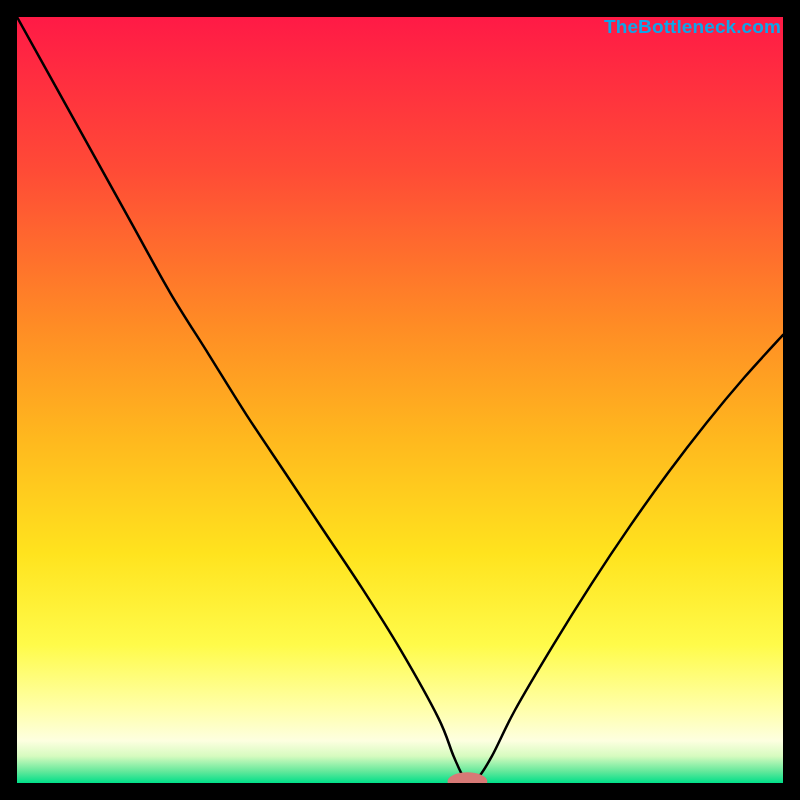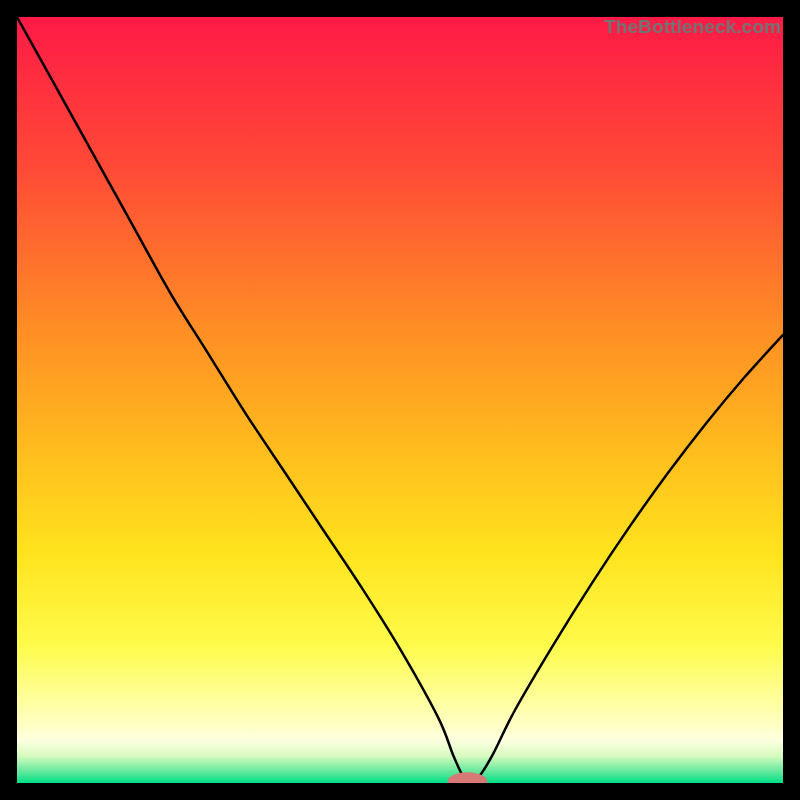--- a/index.html
+++ b/index.html
@@ -25,21 +25,21 @@
     width: 766px;
     height: 766px;
   }
   .watermark {
     position: absolute;
     top: -1px;
     right: 2px;
     font-family: Arial, Helvetica, sans-serif;
     font-size: 19px;
     font-weight: 600;
-    color: #737373;
+    color: #0ea5e9;
     letter-spacing: 0.1px;
   }
 </style>
 </head>
 <body>
 
 <div class="frame">
   <svg class="plot" viewBox="0 0 766 766" preserveAspectRatio="none">
     <defs>
       <linearGradient id="bg-grad" x1="0" y1="0" x2="0" y2="1">

